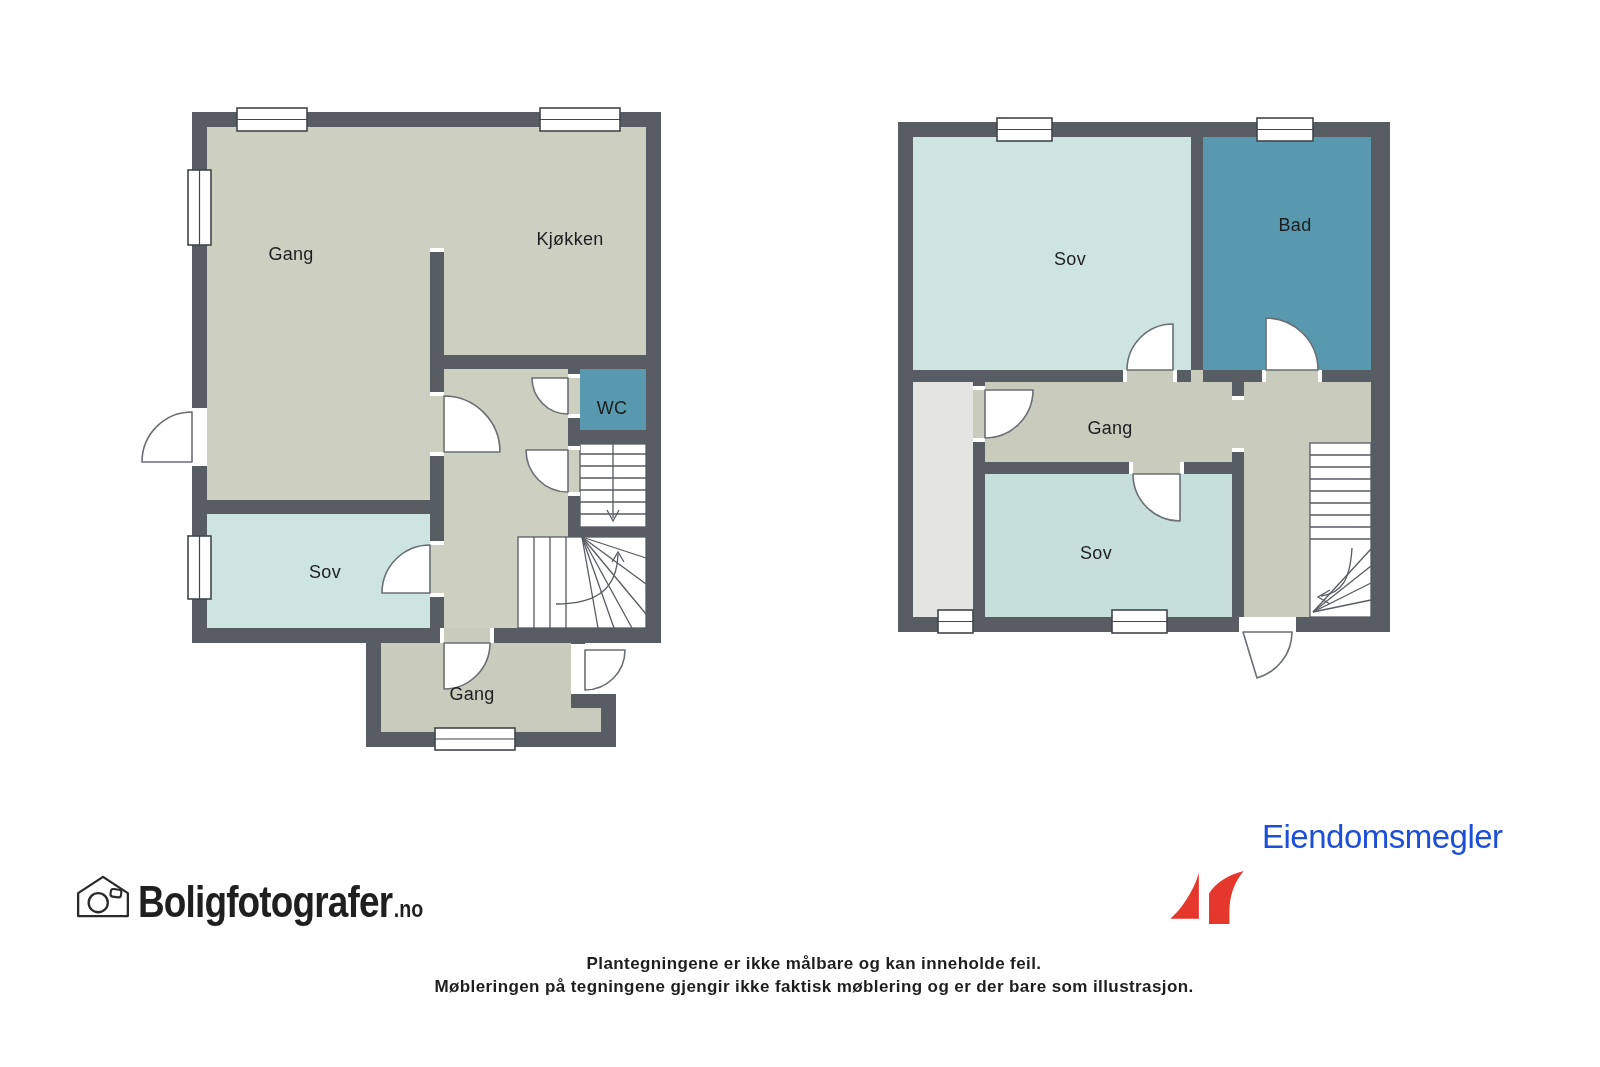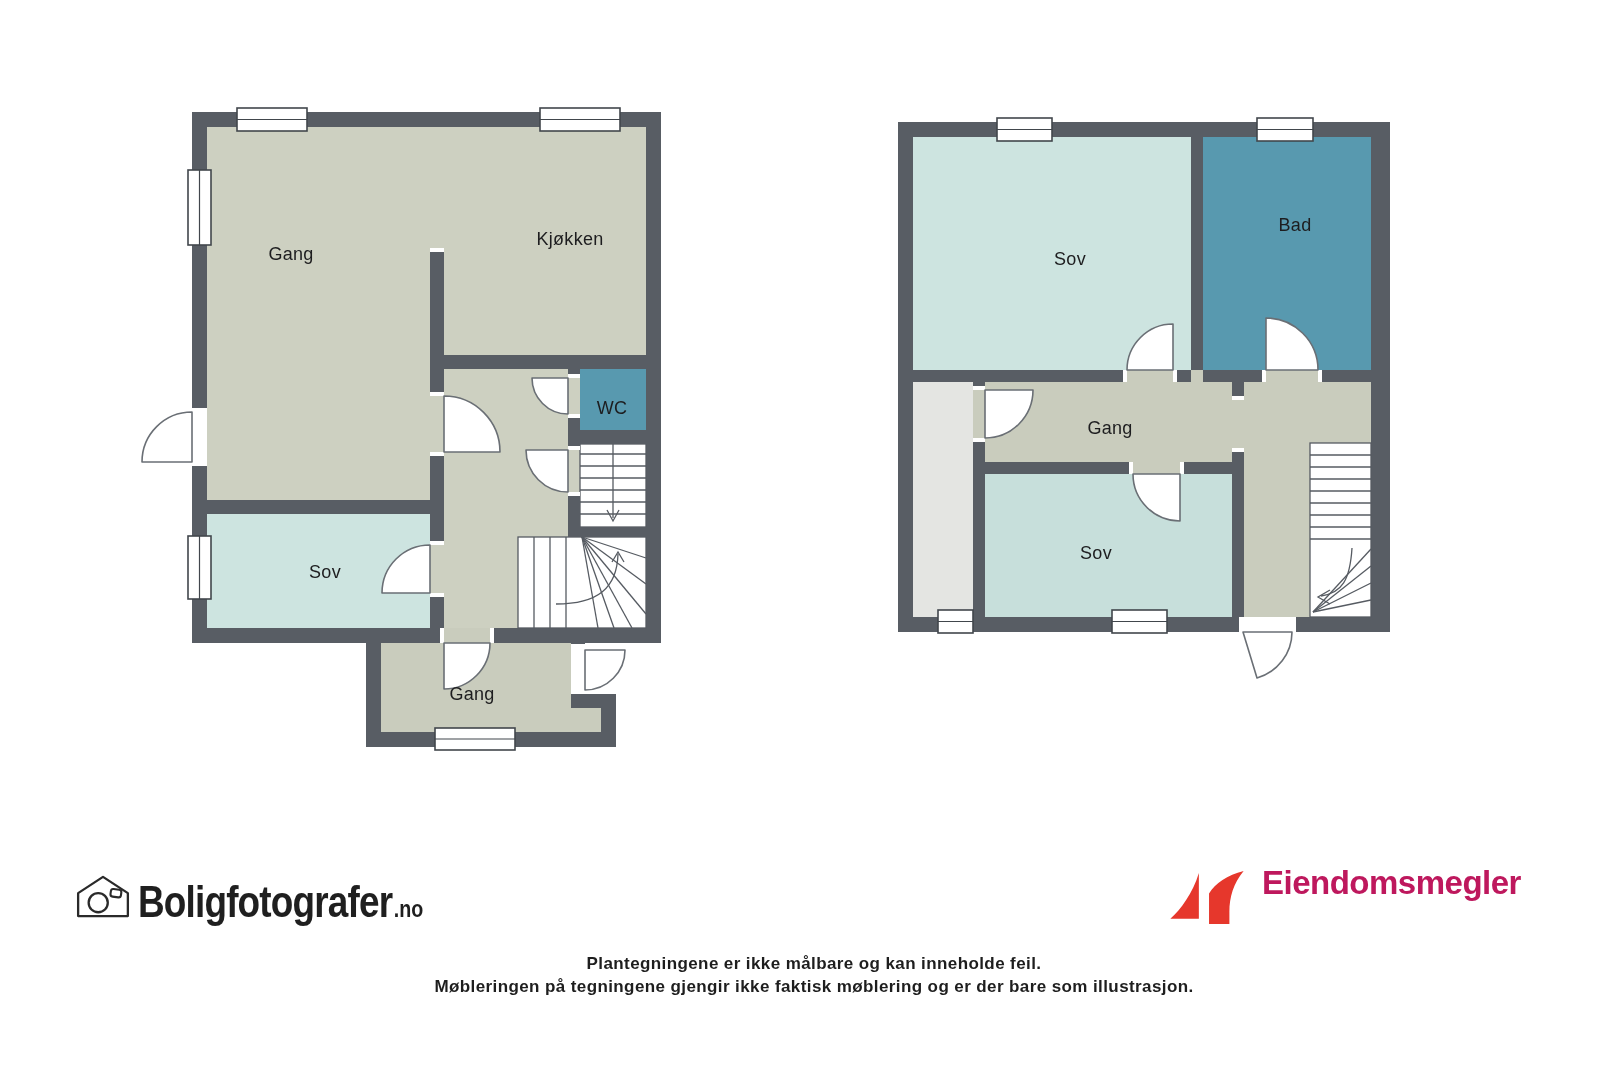--- a/index.html
+++ b/index.html
@@ -17,22 +17,22 @@
   .winline{stroke:#41464c;stroke-width:1.2;}
   .rlabel{
     position:absolute;transform:translate(-50%,-50%);
     font-size:18px;color:#1d1d1f;white-space:nowrap;letter-spacing:.3px;
   }
   .bf-logo{position:absolute;left:138px;top:880px;display:flex;align-items:baseline;
     transform:scaleX(.82);transform-origin:left bottom;color:#1f1f1f;}
   .bf-name{font-size:45px;font-weight:bold;letter-spacing:-1px;line-height:44px;}
   .bf-tld{font-size:24px;font-weight:bold;margin-left:2px;}
   .bf-icon{position:absolute;left:76px;top:874px;}
-  .em-logo-text{position:absolute;left:1262px;top:867px;color:#be185d;
-    font-size:33px;font-weight:bold;line-height:31px;letter-spacing:-.5px;}
+  .em-logo-text{position:absolute;left:1262px;top:821px;color:#1d4ed8;
+    font-size:33px;font-weight:normal;line-height:31px;letter-spacing:-.5px;}
   .em-icon{position:absolute;left:1168px;top:871px;}
   .disclaimer{
     position:absolute;left:24px;width:1580px;top:953px;text-align:center;
     font-size:17px;font-weight:bold;color:#1e1e1e;line-height:22.5px;letter-spacing:.4px;
   }
 </style>
 </head>
 <body>
 
 <div class="canvas">

